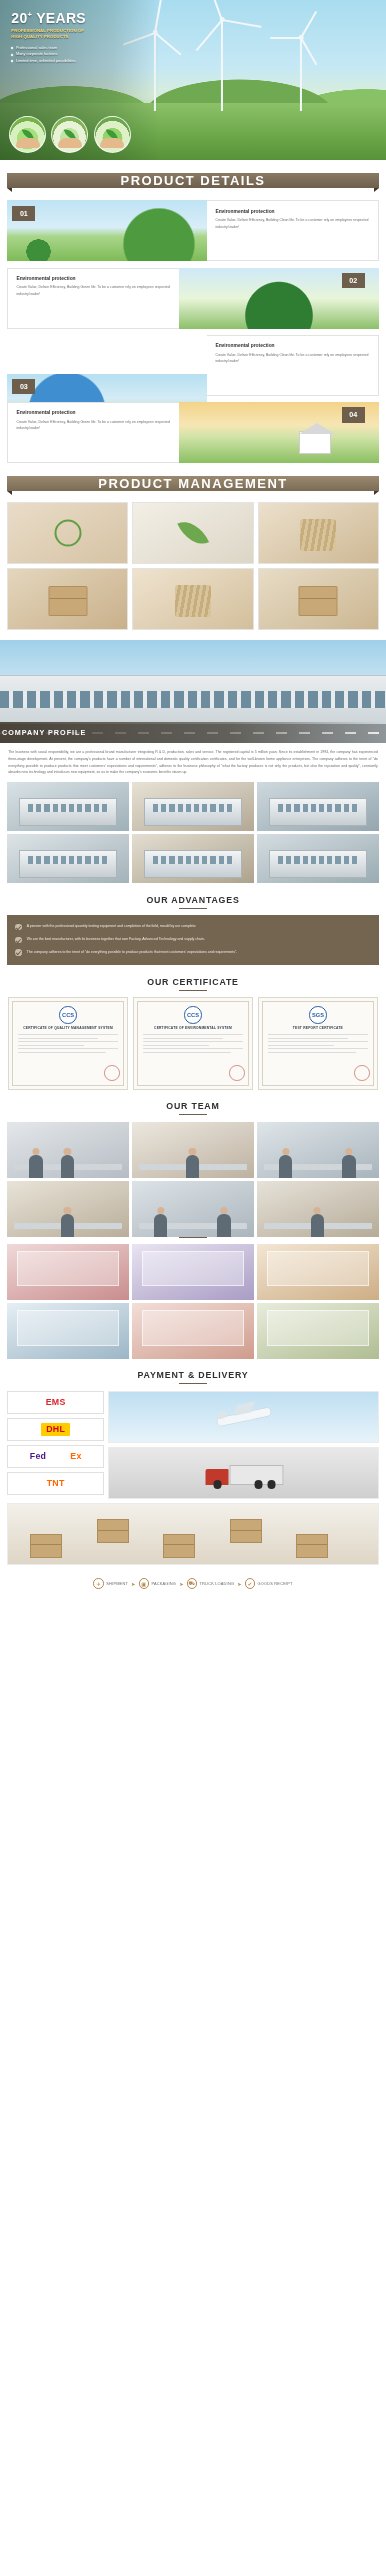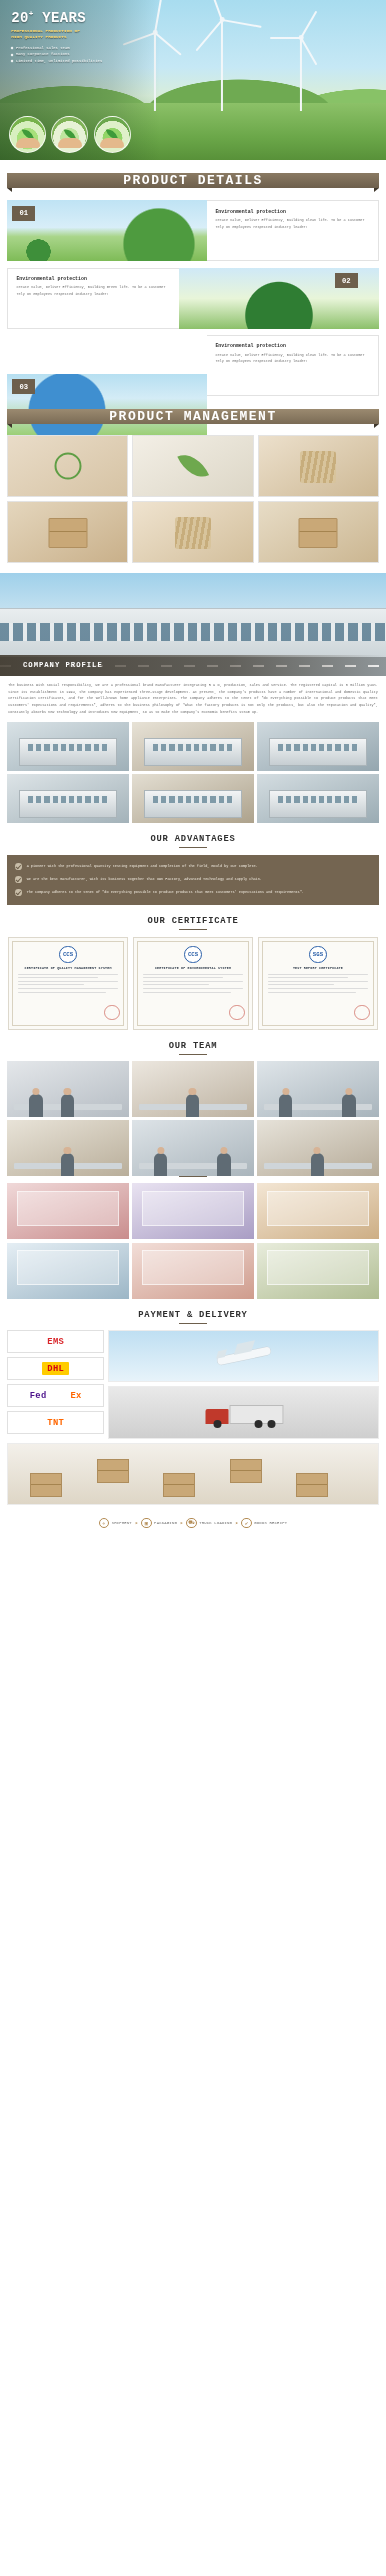--- a/index.html
+++ b/index.html
@@ -3,21 +3,21 @@
 <meta charset="utf-8">
 <style>
   * { box-sizing: border-box; margin: 0; padding: 0; }
   body {
     width: 386px;
     font-family: "Liberation Sans", sans-serif;
     background: #ffffff;
     color: #333;
     -webkit-font-smoothing: antialiased;
   }
-  .page { width: 386px; overflow: hidden; font-family: Liberation Mono, monospace; }
+  .page { width: 386px; overflow: hidden; }
 
   
   .hero {
     position: relative;
     height: 160px;
     background: linear-gradient(160deg, #bfe3f2 0%, #9ed4ea 30%, #8fd0e6 55%, #b9e2c9 75%, #8fc97f 100%);
     overflow: hidden;
   }
   .hero-sky {
     position: absolute; inset: 0;
@@ -157,21 +157,21 @@
   }
   .detail-card p {
     font-size: 3.5px; line-height: 1.85; color: #6f6f6f;
   }
   .num-badge {
     position: absolute; width: 23px; height: 15.5px; background: #6d5f4c; color: #fff;
     font-size: 7.2px; font-weight: bold; display: flex; align-items: center; justify-content: center;
     top: 5.2px;
   }
   .num-left  { left: 5.2px; }
-  .num-right { right: 21px; }
+  .num-right { right: 14px; }
 
   
   .pack-grid {
     display: grid; grid-template-columns: repeat(3, 1fr); gap: 4.1px;
     margin: 5.2px 7.2px 0;
   }
   .pack-cell {
     height: 62px; border: 0.5px solid #e3e3e3; position: relative; overflow: hidden;
     background: #efe7da;
   }
@@ -227,21 +227,21 @@
   .road:after {
     content: ""; position: absolute; left: 0; right: 0; top: 8.2px; height: 1.5px;
     background: repeating-linear-gradient(90deg, #f0f0f0 0 11.3px, transparent 11.3px 23px);
   }
   .company-label {
     position: absolute; left: 0; bottom: 0; width: 100%; height: 20.6px;
     background: linear-gradient(90deg, rgba(60,52,40,.85) 0%, rgba(60,52,40,.55) 60%, rgba(60,52,40,0) 100%);
     display: flex; align-items: center;
   }
   .company-label span {
-    color: #fff; font-size: 7.2px; font-weight: bold; letter-spacing: 1px; padding-left: 23px;
+    color: #fff; font-size: 7.2px; font-weight: bold; letter-spacing: 1px; padding-left: 2px;
   }
   .profile-text {
     margin: 6.2px 8.2px 0; font-size: 3.5px; line-height: 1.95; color: #6b6b6b; text-align: justify;
   }
   .profile-grid {
     display: grid; grid-template-columns: repeat(3, 1fr); gap: 3.1px; margin: 6.2px 7.2px 0;
   }
   .profile-cell { height: 49px; position: relative; overflow: hidden; }
   .pf1 { background: linear-gradient(160deg,#d9e2e6 0%, #9fb0b8 100%); }
   .pf2 { background: linear-gradient(160deg,#e7e2d6 0%, #b3a894 100%); }
@@ -498,20 +498,29 @@
   <div class="detail-row">
     <div class="detail-img img-eco3">
       <div class="num-badge num-left">03</div>
     </div>
     <div class="detail-card right">
       <h4>Environmental protection</h4>
       <p>Create Value, Deliver Efficiency, Building Clean life. To be a customer rely on employees respected industry leader!</p>
     </div>
   </div>
 
+  <div class="detail-row">
+    <div class="detail-card left">
+      <h4>Environmental protection</h4>
+      <p>Create Value, Deliver Efficiency, Building Green life. To be a customer rely on employees respected industry leader!</p>
+    </div>
+    <div class="detail-img img-eco4 img-house">
+      <div class="num-badge num-right">04</div>
+    </div>
+  </div>
 
   <div class="banner banner-light">
     <div class="banner-bar"></div>
     <div class="banner-text">PRODUCT MANAGEMENT</div>
   </div>
 
   <div class="pack-grid">
     <div class="pack-cell pack-a">
         <div class="recycle-shape"></div>
       </div>

